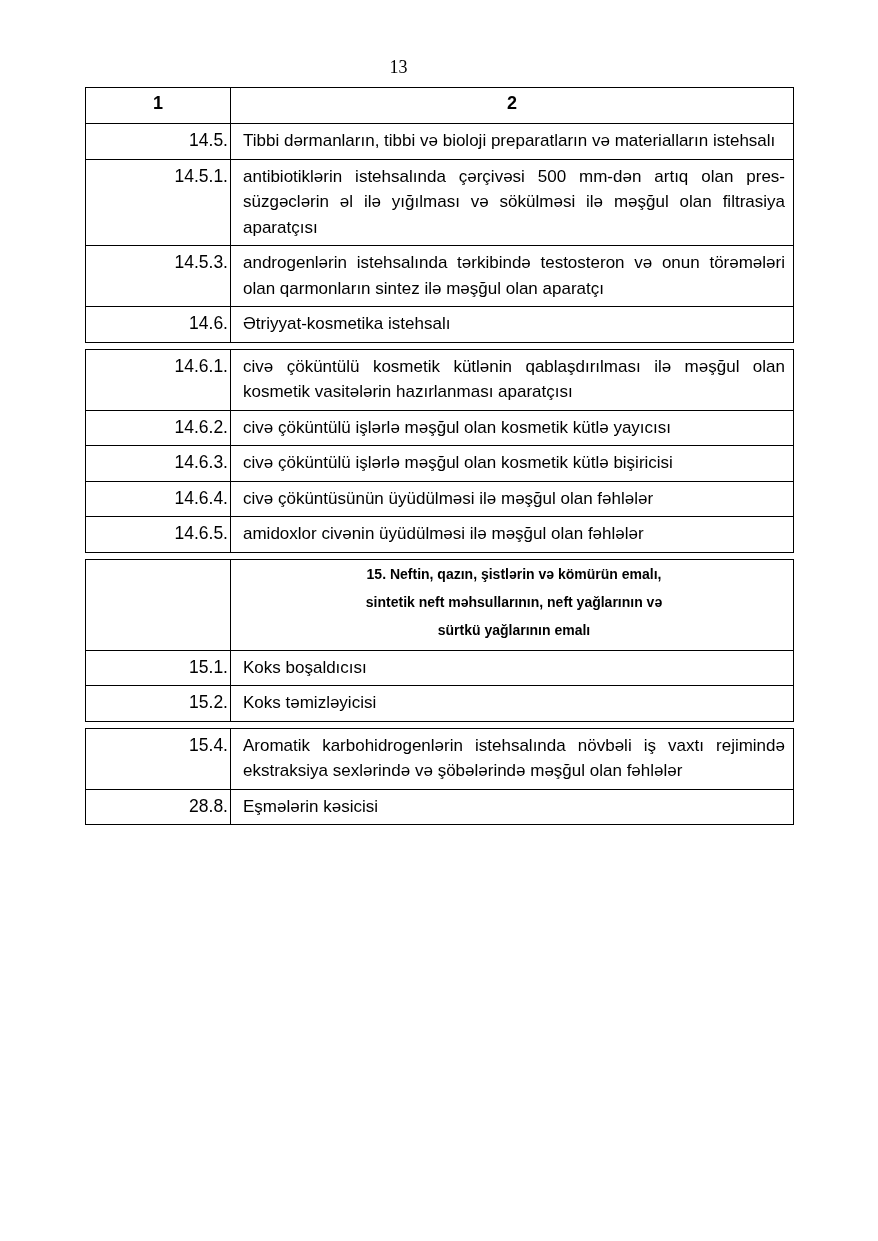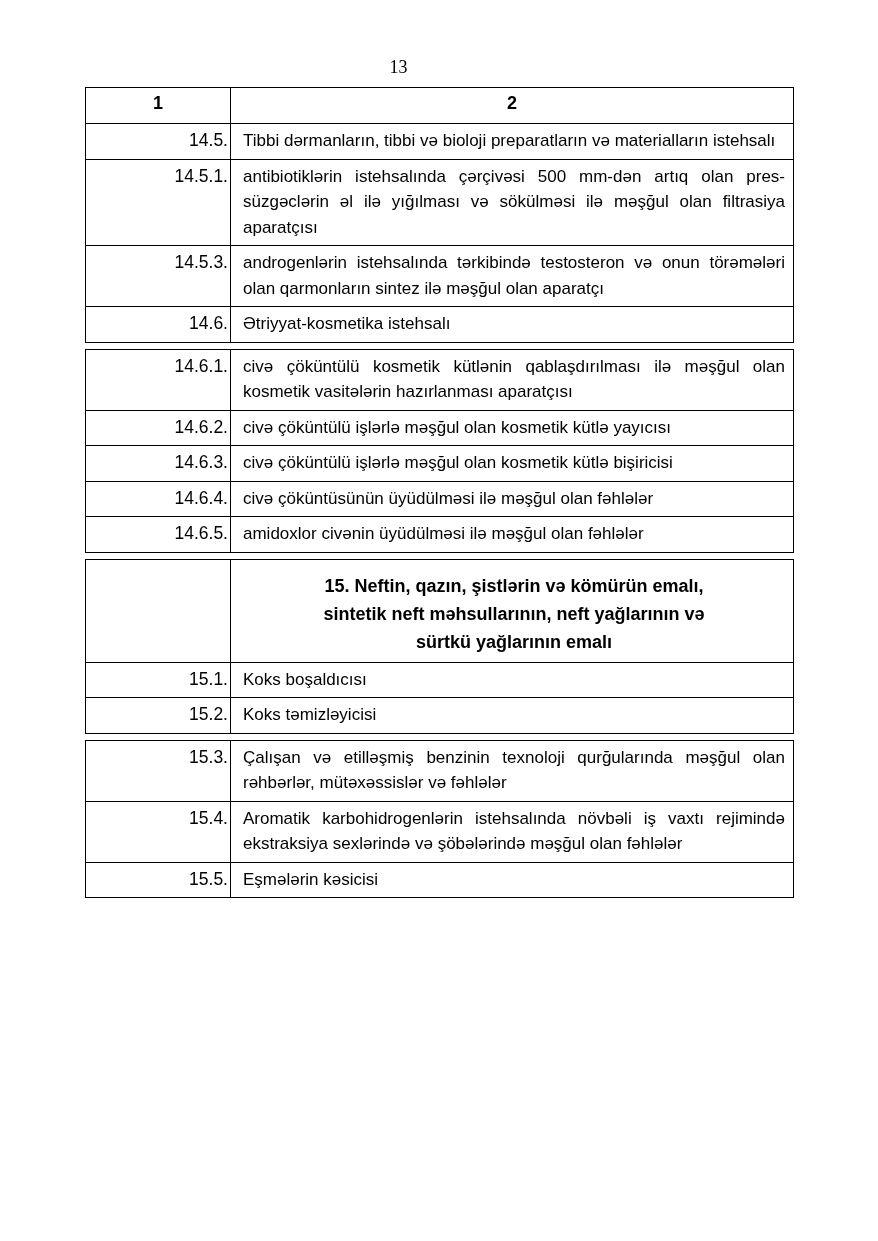--- a/index.html
+++ b/index.html
@@ -32,21 +32,21 @@
   td.num {
     text-align:right; font-size:17.5px; line-height:25.5px;
     padding:4px 2px 4px;
   }
   td.desc {
     text-align:justify; font-size:17px; line-height:25.5px;
     padding:4px 8px 5px 12px;
   }
   tr.section td.desc {
     font-weight:bold; text-align:center; white-space:pre-line;
-    font-size:18px; line-height:28px; padding-top:12px; padding-bottom:6px;margin-top:40px;
+    font-size:14px; line-height:28px; padding-top:0; padding-bottom:6px;margin-top:40px;
   }
 </style>
 </head>
 <body>
 
 <div class="page-number">13</div>
 
 <div class="tables">
     <table>
       <colgroup>
@@ -128,26 +128,22 @@
         </tr>
       </tbody>
     </table>
     <table>
       <colgroup>
         <col class="c1">
         <col class="c2">
       </colgroup>
       <tbody>
         <tr>
-          <td class="num">15.3.</td>
-          <td class="desc">Çalışan və etilləşmiş benzinin texnoloji qurğularında məşğul olan rəhbərlər, mütəxəssislər və fəhlələr</td>
-        </tr>
-        <tr>
           <td class="num">15.4.</td>
           <td class="desc">Aromatik karbohidrogenlərin istehsalında növbəli iş vaxtı rejimində ekstraksiya sexlərində və şöbələrində məşğul olan fəhlələr</td>
         </tr>
         <tr>
-          <td class="num">15.5.</td>
+          <td class="num">28.8.</td>
           <td class="desc">Eşmələrin kəsicisi</td>
         </tr>
       </tbody>
     </table>
   </div>
 
 </body></html>

